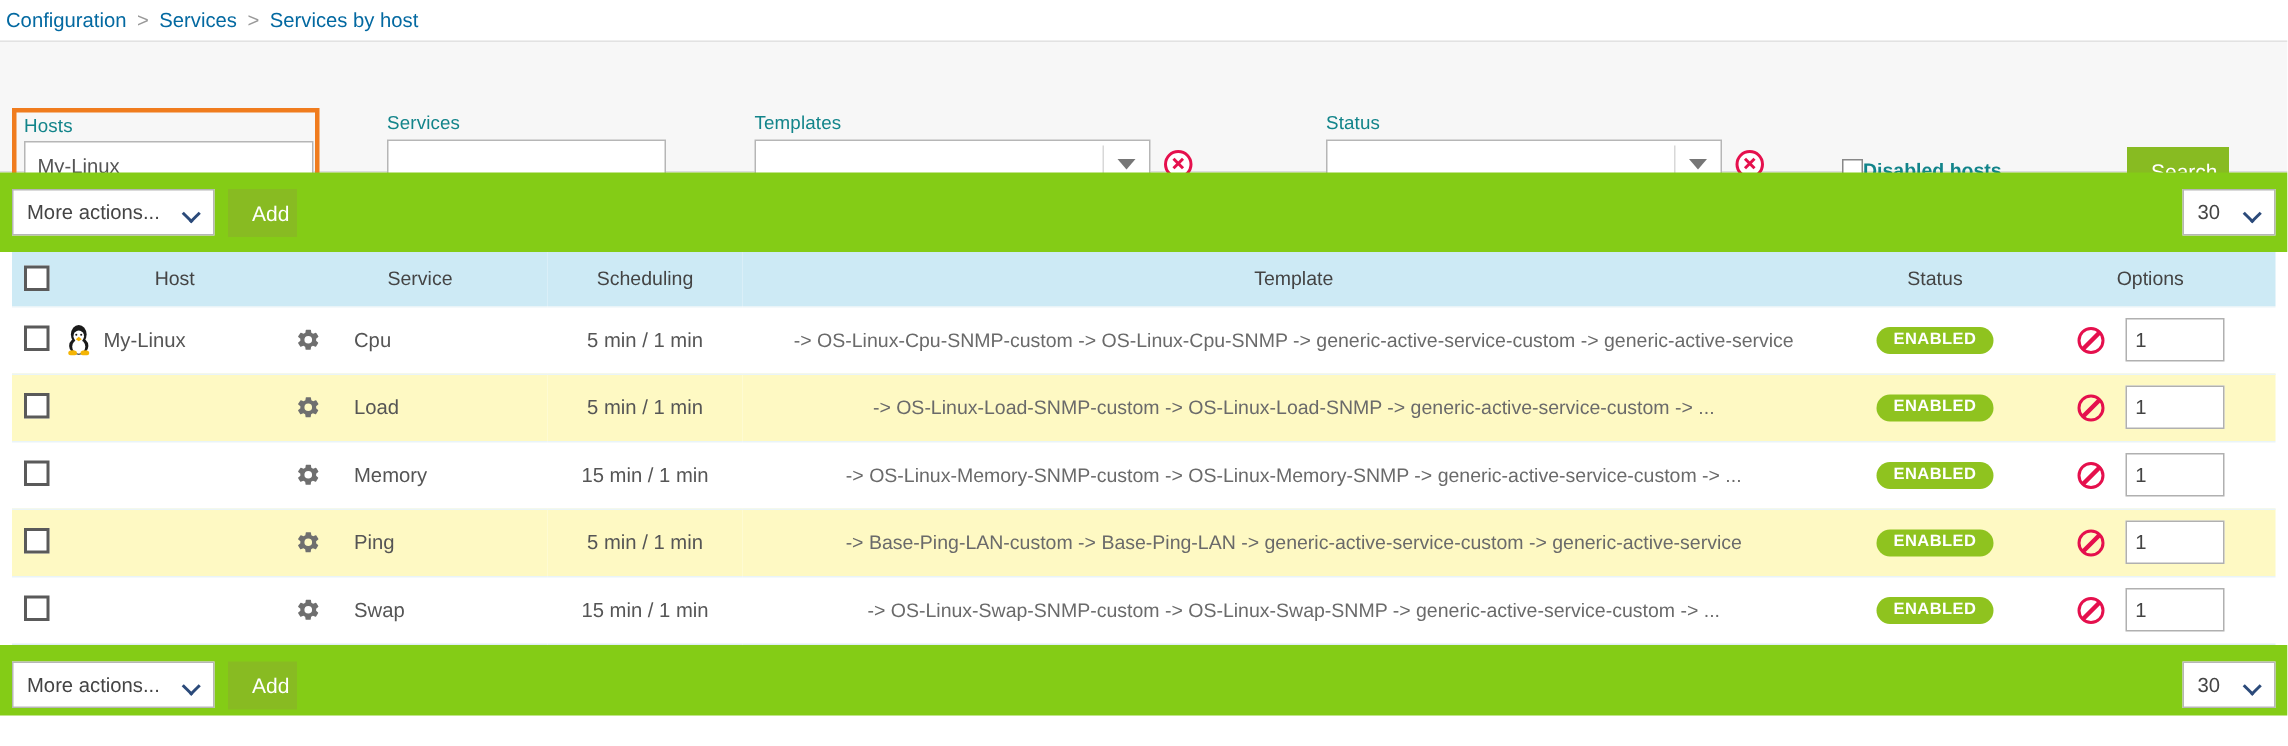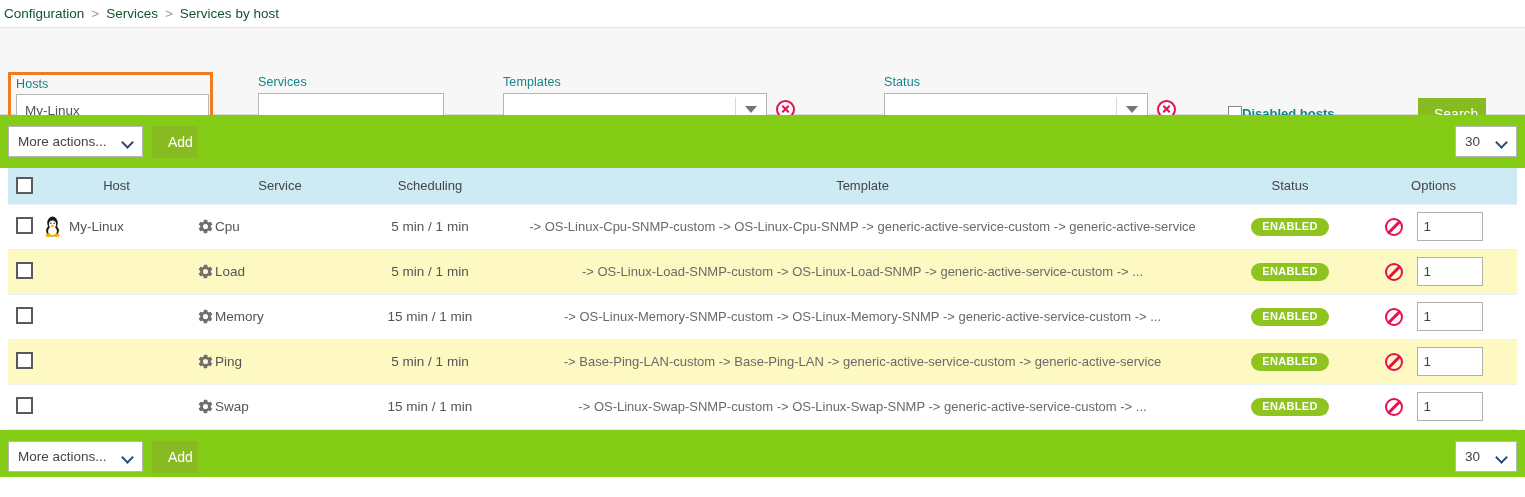--- a/index.html
+++ b/index.html
@@ -17,21 +17,21 @@
   .breadcrumb {
     height: 27px;
     padding: 0 0 0 4px;
     display: flex;
     align-items: center;
     gap: 7px;
     font-size: 13.5px;
     color: #777777;
     background: #ffffff;
   }
-  .breadcrumb .crumb { color: #14532d; }
+  .breadcrumb .crumb { color: #0369a1; }
   .breadcrumb .sep { color: #999999; }
 
   
   .filter-band {
     position: relative;
     height: 88px;
     background: #f7f7f7;
     border-top: 1px solid #e2e2e2;
     border-bottom: 1px solid #dcdcdc;
   }
@@ -232,21 +232,21 @@
     border: 2px solid #5a5a5a;
     background: #ffffff;
     display: inline-block;
     vertical-align: -3px;
   }
   th.c-chk { text-align: center; }
   th.c-host { text-align: left; padding-left: 4px; }
   th.c-svc { text-align: left; padding-left: 6px; }
 
   .host-cell { display: flex; align-items: center; gap: 7px; padding-left: 2px; }
-  .svc-cell  { display: flex; align-items: center; gap: 1px; padding-left: 6px; }
+  .svc-cell  { display: flex; align-items: center; gap: 22px; padding-left: 6px; }
   .svc-name  { color: #555555; }
 
   .badge {
     display: inline-block;
     background: #8fc31f;
     color: #ffffff;
     font-size: 11px;
     font-weight: bold;
     letter-spacing: .3px;
     border-radius: 9px;

